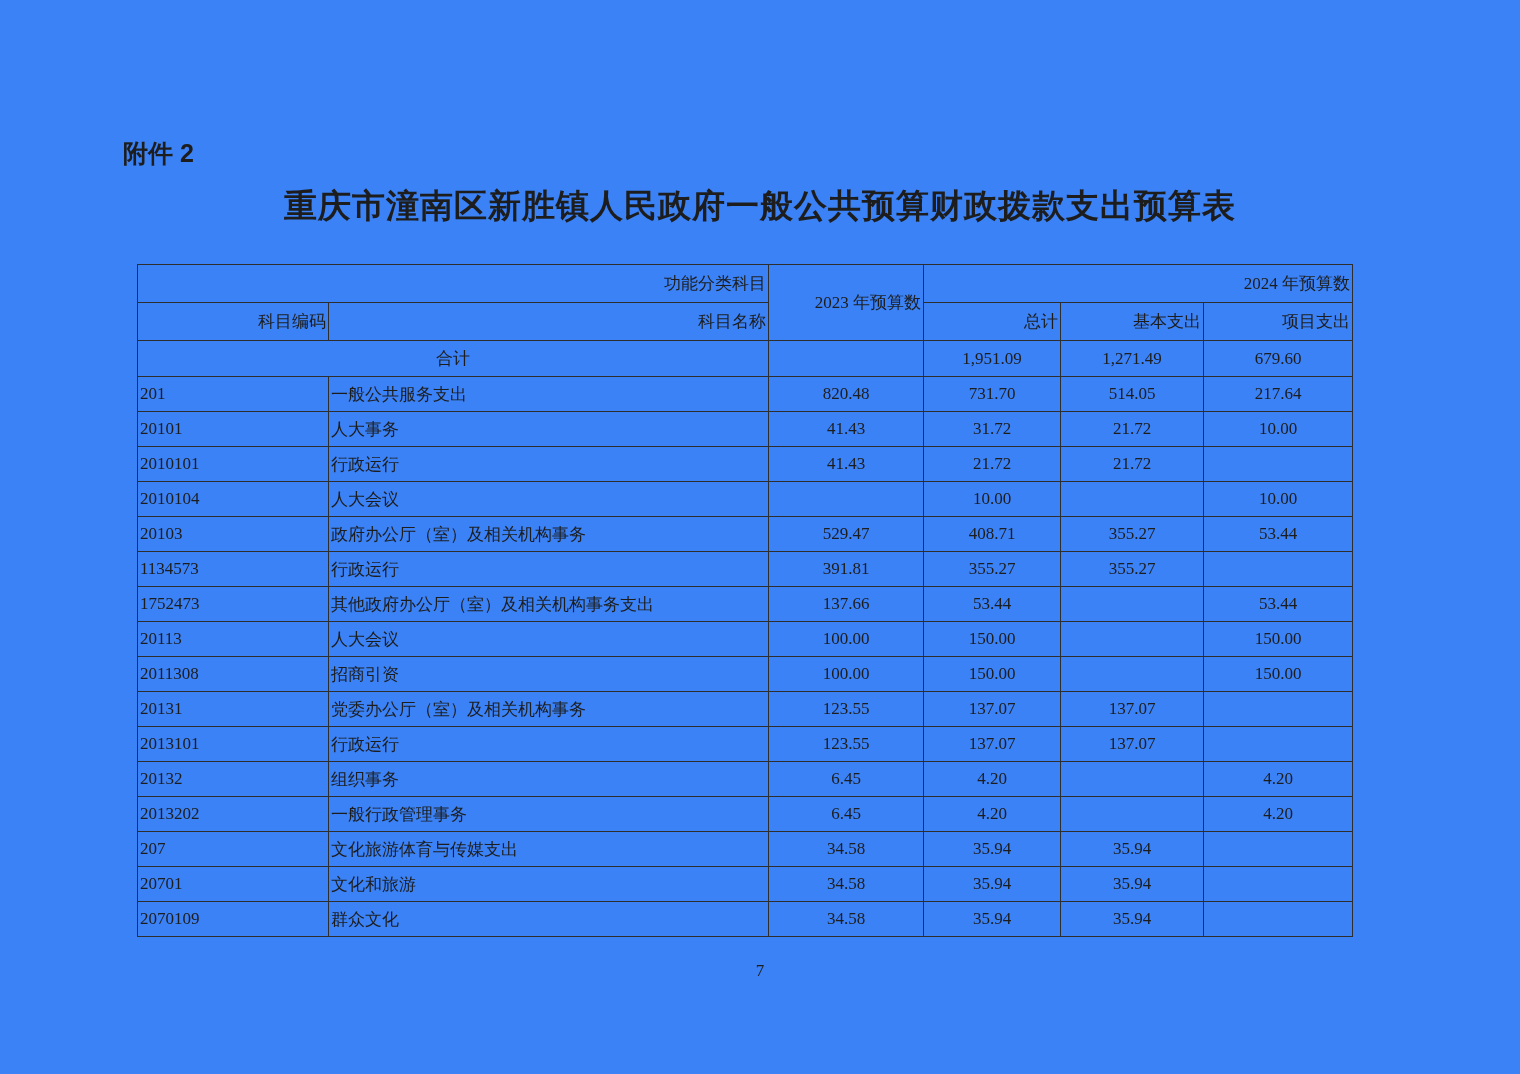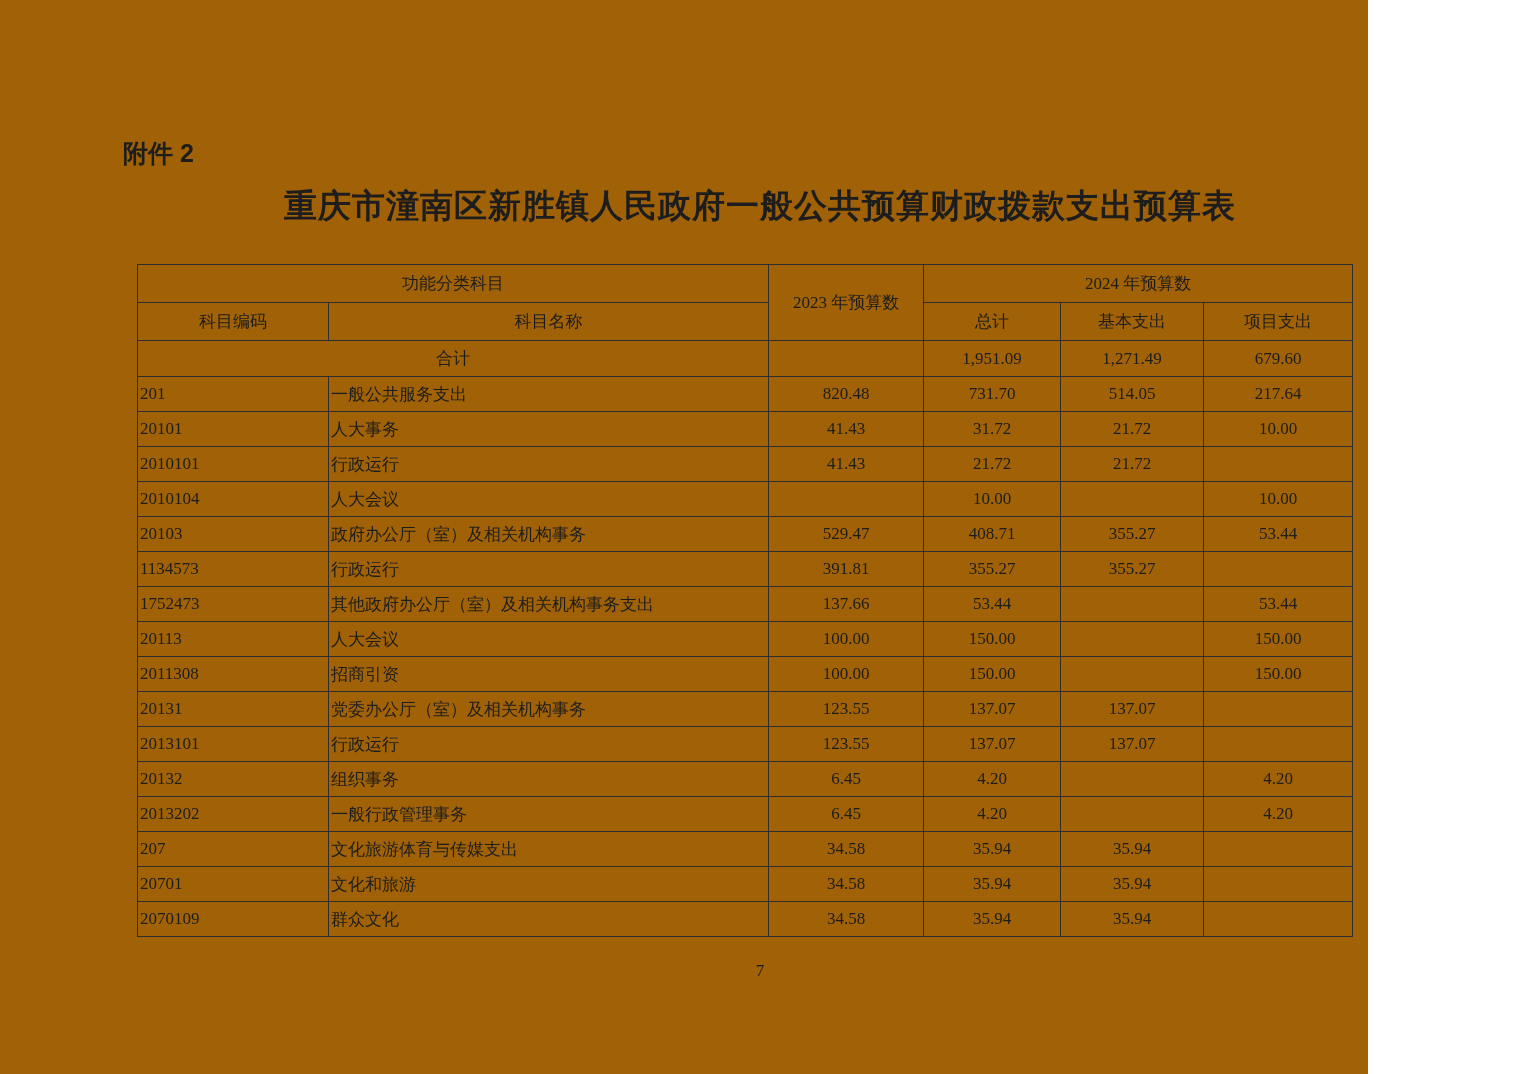--- a/index.html
+++ b/index.html
@@ -1,21 +1,21 @@
 <!DOCTYPE html>
 <html><head>
 <meta charset="utf-8">
 <style>
   html, body { margin:0; padding:0; background:#ffffff; }
   body {
     width:1520px; height:1074px;
     font-family:"Liberation Serif","DejaVu Serif",serif;
     color:#1d1d1d;
   }
-  .page { position:relative; width:1368px; height:1074px; overflow:hidden; background:#a16207; }
+  .page { position:relative; width:1520px; height:1074px; overflow:hidden; background:#3b82f6; }
 
   .attachment-label {
     position:absolute; left:123px; top:137px;
     font-size:25px; font-weight:700;
     font-family:"Liberation Sans","DejaVu Sans",sans-serif;
   }
   .doc-title {
     position:absolute; left:0; top:184px; width:1520px;
     text-align:center; font-size:33px; font-weight:700; letter-spacing:1px;
     white-space:nowrap;
@@ -32,21 +32,21 @@
   }
   .budget td, .budget th {
     border:1px solid #2e2e2e;
     padding:0 2px; font-weight:400;
     overflow:hidden; white-space:nowrap;
     vertical-align:middle;
   }
   .budget thead tr { height:38px; }
   .budget tr.total-row { height:36px; }
   .budget tbody tr { height:35px; }
-  .budget th { text-align:center;font-family:Liberation Serif, serif; }
+  .budget th { text-align:right;font-family:Liberation Serif, serif; }
   .c-num { text-align:center; }
   .c-code, .c-name { text-align:left; }
   .ind-1 { padding-left:3px; }
   .ind-2 { padding-left:12px; }
   .ind-3 { padding-left:20px;margin-top:12px; }
   .bold { font-weight:700; }
 
   .page-number {
     position:absolute; left:0; top:961px; width:1520px;
     text-align:center; font-size:17px;

